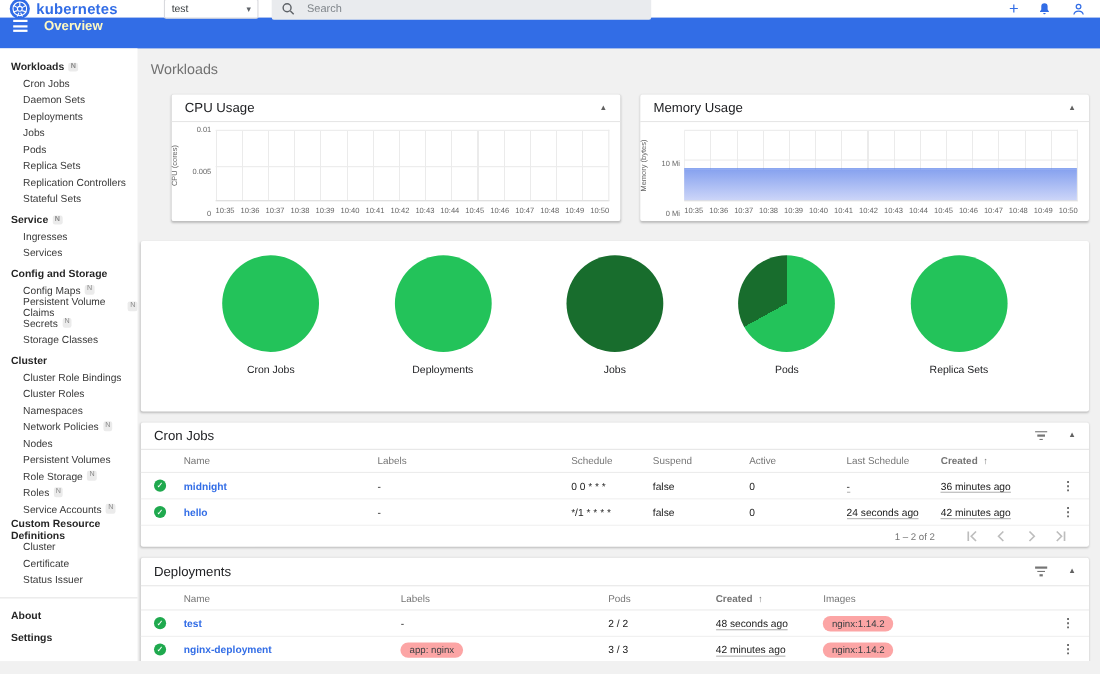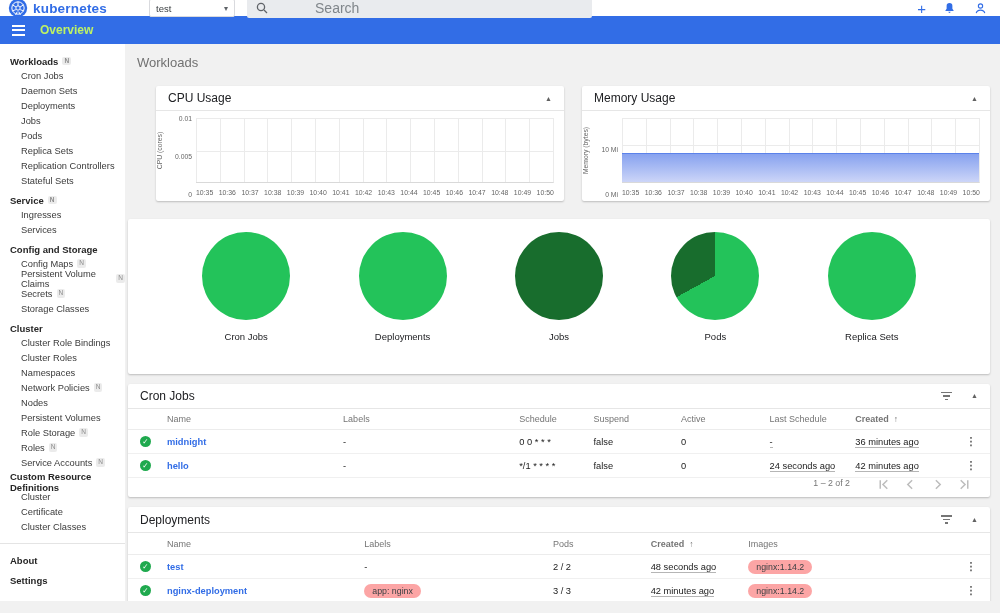--- a/index.html
+++ b/index.html
@@ -12,27 +12,27 @@
   
   .topbar { height:16px; background:#fff; display:flex; align-items:center; }
   .logo { margin-left:8px; display:flex; align-items:center; }
   .brand { color:#326de6; font-weight:bold; font-size:13.5px; margin-left:5px; letter-spacing:.2px; }
   .ns-select { margin-left:42px; width:86px; height:18px; border:1px solid #d9dade; border-radius:2px;
     display:flex; align-items:center; justify-content:space-between; padding:0 6px;
     font-size:9.5px; color:#3c4043; background:#fff; cursor:pointer; }
   .caret { color:#5f6368; font-size:8px; }
   .searchbar { margin-left:12px; width:345px; height:20px; background:#e9ebee; border-radius:2px;
     display:flex; align-items:center; padding:0 9px; gap:9px; }
-  .searchbar input { border:none; background:transparent; outline:none; font-size:14px; color:#3c4043; width:100%;margin-left:36px; }
+  .searchbar input { border:none; background:transparent; outline:none; font-size:10px; color:#3c4043; width:100%; }
   .searchbar input::placeholder { color:#80868b; }
   .top-actions { margin-left:auto; display:flex; align-items:center; gap:8px; margin-right:8px; }
   .iconbtn { background:none; border:none; padding:2px 4px; cursor:pointer; display:flex; align-items:center; }
   .plusbtn { color:#326de6; font-size:15px; line-height:1; font-weight:normal; }
   
-  .bluebar { height:28px; background:#326de6; display:flex; align-items:center; color:#bef264; }
+  .bluebar { height:28px; background:#326de6; display:flex; color:#fef9c3; }
   .hamburger { margin-left:10px; background:none; border:none; padding:2px; cursor:pointer;
     display:flex; flex-direction:column; gap:2.5px; }
   .hamburger i { display:block; width:13px; height:2px; background:#fff; }
   .bluebar-title { font-size:12px; font-weight:bold; margin-left:13px; }
   
   .layout { display:flex; height:557px; }
   .sidebar { width:125px; background:#fff; padding-top:10px; flex-shrink:0; }
   .side-header { font-size:9.5px; font-weight:bold; color:#262626; padding-left:10px; height:14px;
     margin-top:5px; display:flex; align-items:center; gap:4px; cursor:pointer; }
   .side-item { font-size:9.3px; color:#3a3a3a; padding-left:21px; height:15px;
@@ -83,21 +83,21 @@
   .trow { height:24px; font-size:9.3px; color:#212121; border-bottom:1px solid #f0f0f0; }
   .link { color:#326de6; text-decoration:none; cursor:pointer;font-weight:bold; }
   .u { border-bottom:1px solid #b5b5b5; }
   .chip { background:#fca5a5; border-radius:9px; padding:2px 8px; font-size:8.8px; color:#3c4043; display:inline-block; }
   .chip:empty { display:none; }
   .okicon { width:11px; height:11px; border-radius:50%; background:#1fa94e; color:#fff; font-size:7.5px;
     display:flex; align-items:center; justify-content:center; }
   .kebab { color:#616161; font-size:11px; font-weight:bold; text-align:center; cursor:pointer; }
   .sort { font-size:8.5px; color:#757575; margin-left:5px; }
   .created-h { display:flex; align-items:center; cursor:pointer;font-weight:bold; }
-  .pager { height:19px; display:flex; align-items:flex-start; justify-content:flex-end; font-size:8.8px; color:#757575; padding-right:12px; }
+  .pager { height:19px; display:flex; align-items:center; justify-content:flex-end; font-size:8.8px; color:#757575; padding-right:12px; }
   .pager .range { margin-right:20px; }
   .pgbtn { background:none; border:none; padding:0 7px; cursor:pointer; display:flex; align-items:center; }
   .pgbtn svg { stroke:#bdbdbd; fill:none; stroke-width:1.4; }
 </style>
 </head>
 <body>
 
 <header class="topbar">
   <span class="logo">
     <svg width="20" height="20" viewBox="0 0 24 24">
@@ -261,21 +261,21 @@
 
     </div>
     <div>
         <div class="side-item">
           <span>Cluster</span>
         </div>
         <div class="side-item">
           <span>Certificate</span>
         </div>
         <div class="side-item">
-          <span>Cluster Classes</span>
+          <span>Status Issuer</span>
         </div>
       </div>
 
     <div class="side-divider"></div>
     <div class="side-footer-item">
         <span>About</span>
       </div>
     <div class="side-footer-item">
         <span>Settings</span>
       </div>

